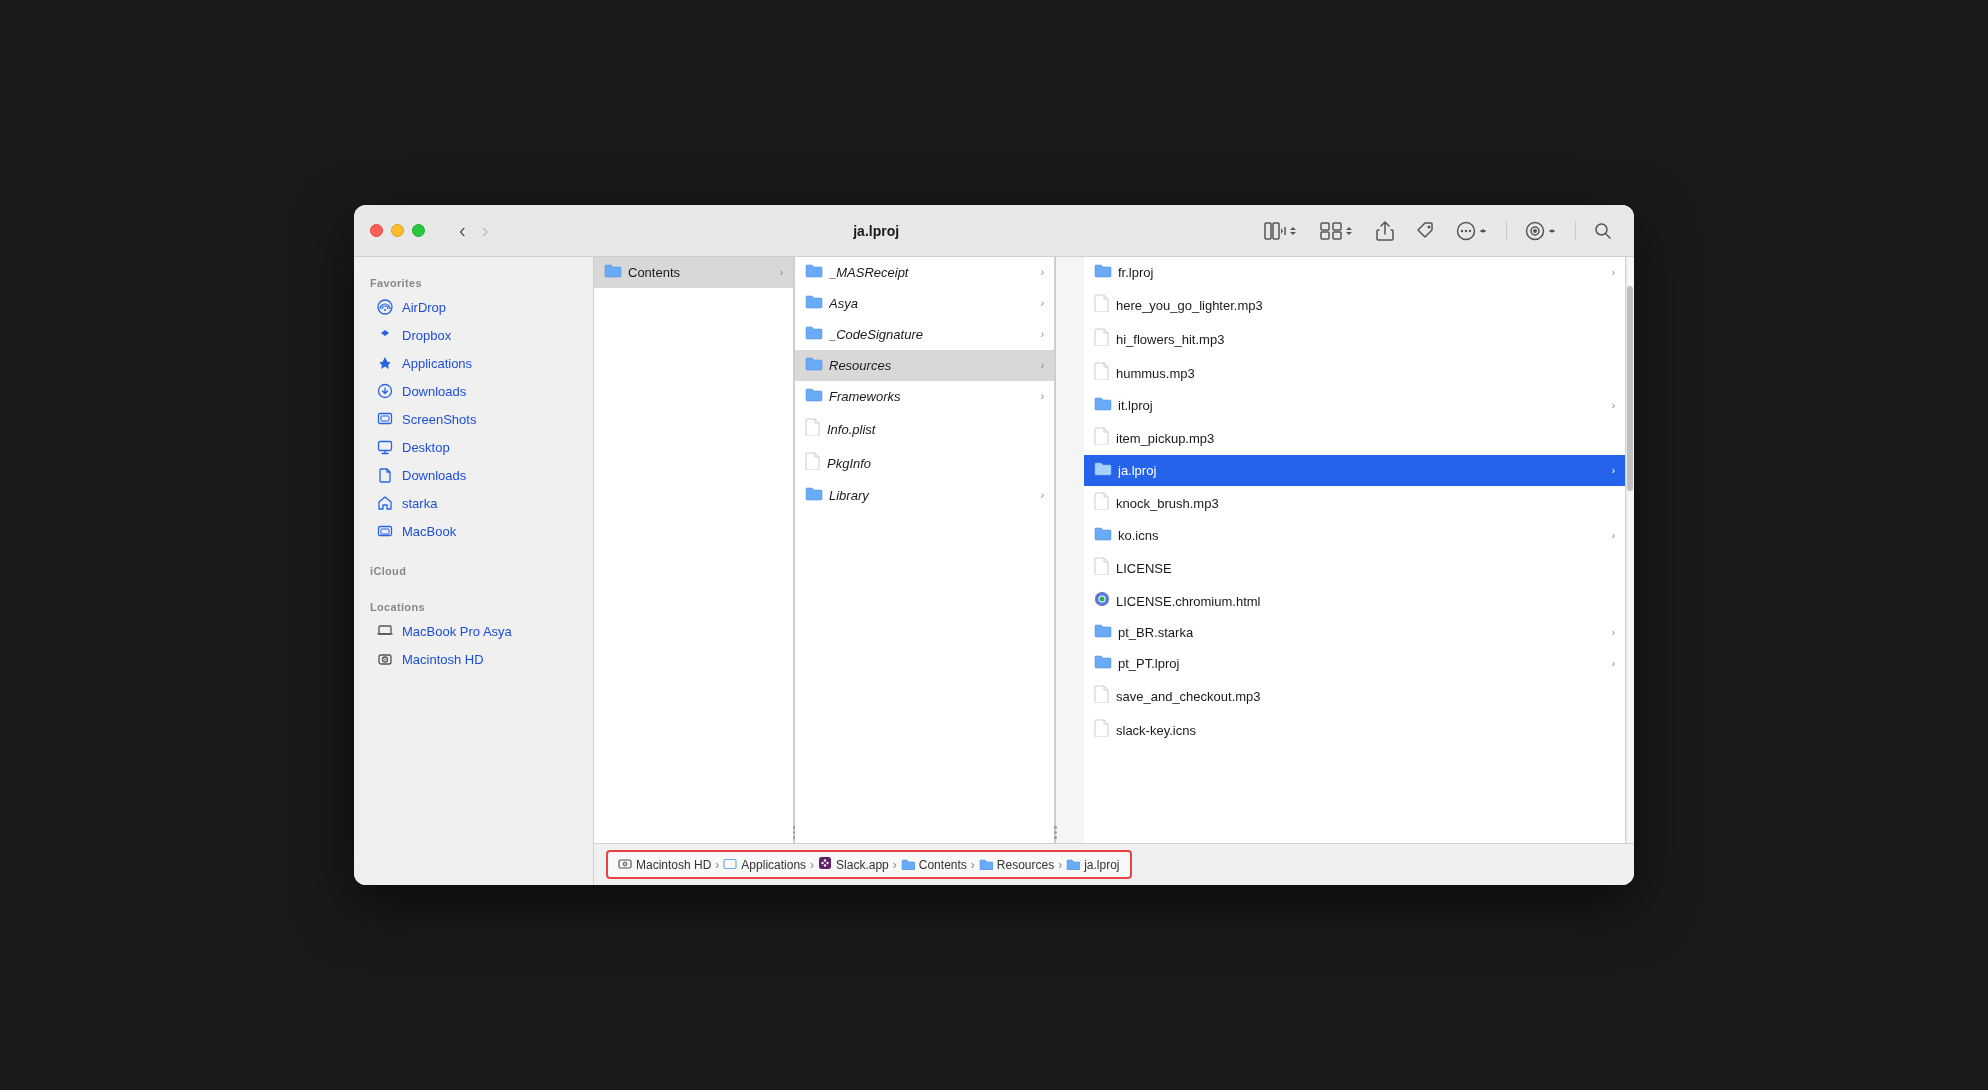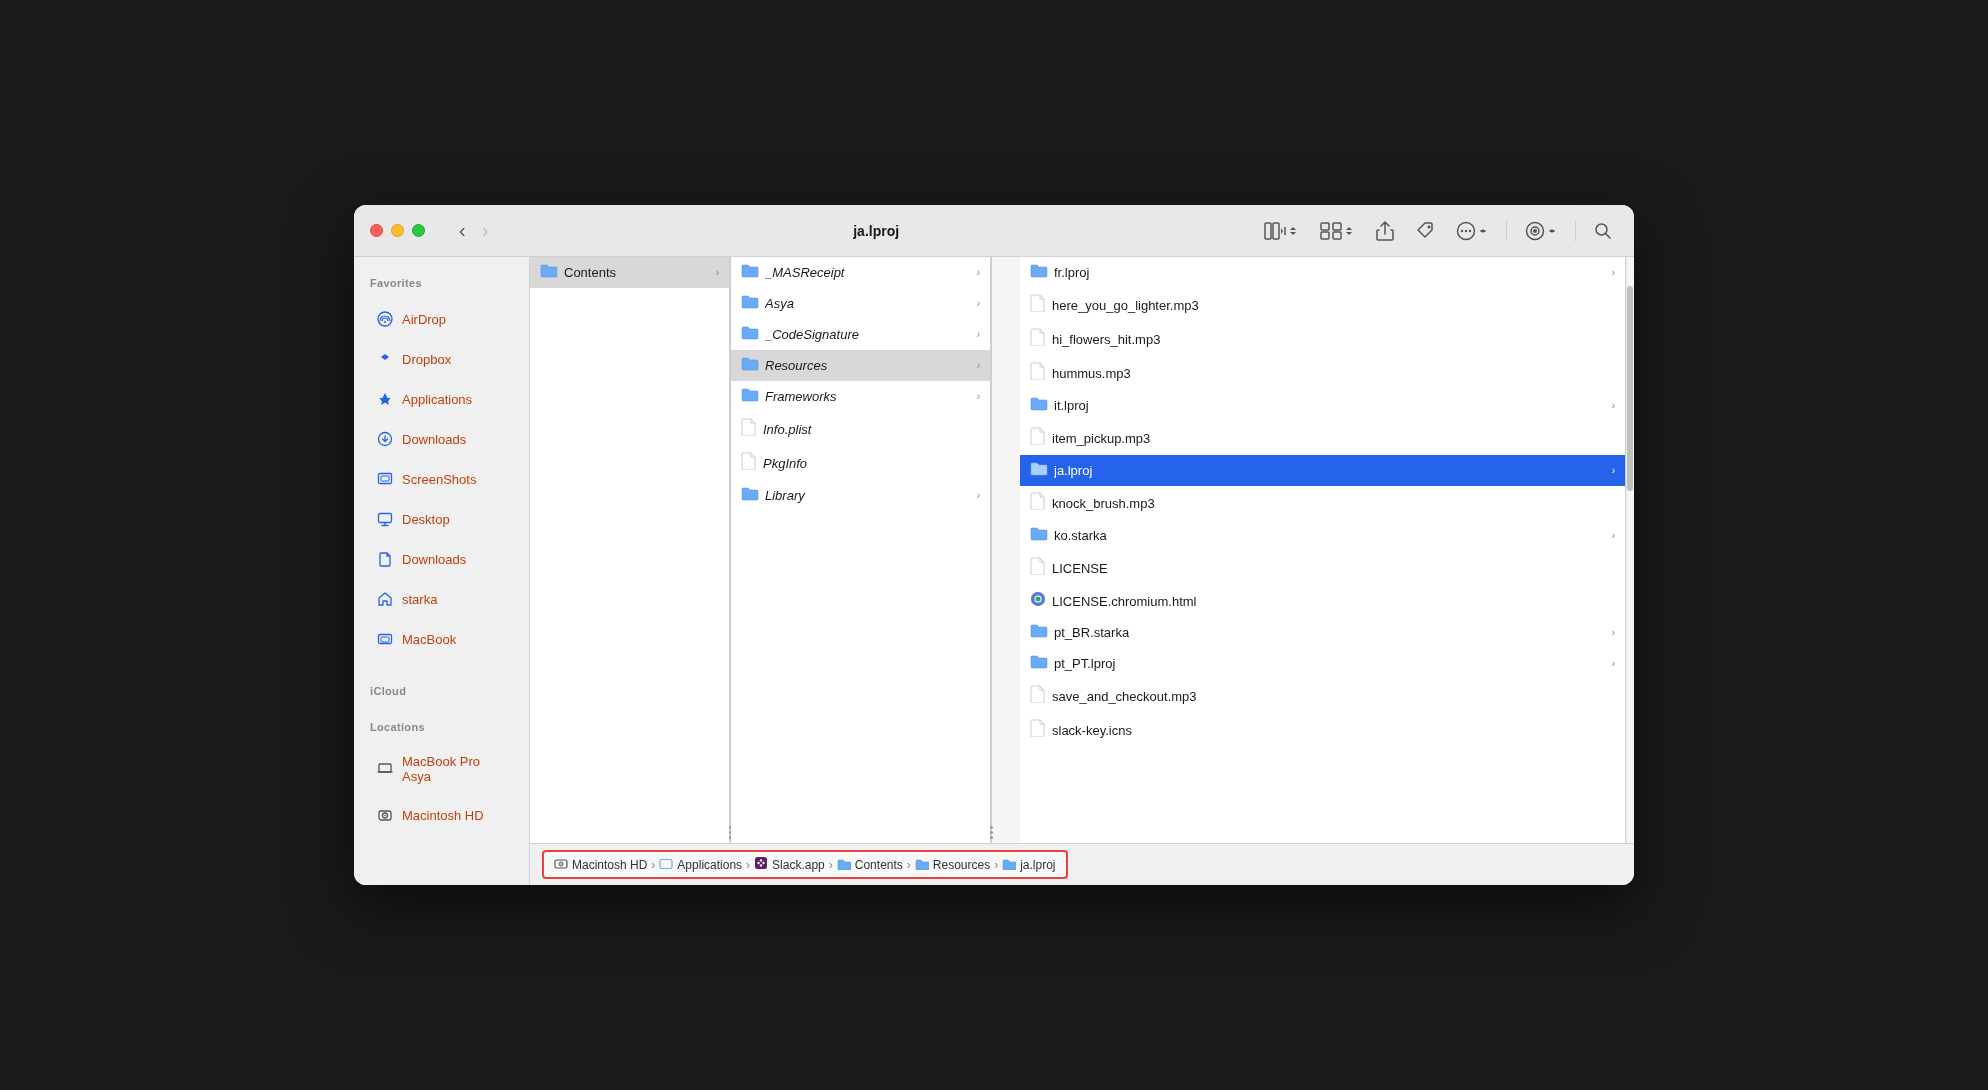--- a/index.html
+++ b/index.html
@@ -90,21 +90,21 @@
       margin: 0 2px;
     }
     
     .main-content {
       display: flex;
       flex: 1;
       overflow: hidden;
     }
     
     .sidebar {
-      width: 176px;
+      width: 240px;
       background: #f0f0f0;
       border-right: 1px solid #d0d0d0;
       overflow-y: auto;
       flex-shrink: 0;
       padding: 12px 0;
     }
     .sidebar-section-label {
       font-size: 11px;
       font-weight: 600;
       color: #888;
@@ -112,23 +112,23 @@
       letter-spacing: 0.03em;
       text-transform: none;
     }
     .sidebar-item {
       display: flex;
       align-items: center;
       gap: 8px;
       padding: 5px 16px;
       cursor: pointer;
       border-radius: 6px;
-      margin: 12px 6px;
+      margin: 0 6px;
       font-size: 13px;
-      color: #c2410c;
+      color: #1d4ed8;
     }
     .sidebar-icon {
       width: 18px;
       height: 18px;
       display: flex;
       align-items: center;
       justify-content: center;
       flex-shrink: 0;
       font-size: 15px;
     }
@@ -630,21 +630,21 @@
               </div>
               <span class="item-name">knock_brush.mp3</span>
             </div>
 
             <div class="column-item">
               <div class="item-icon">
                 <svg width="18" height="15" viewBox="0 0 18 15" fill="none">
                     <path d="M1 3a1 1 0 011-1h5l2 2h7a1 1 0 011 1v8a1 1 0 01-1 1H2a1 1 0 01-1-1V3z" fill="#6aabf7" stroke="#4a8fda" stroke-width="0.5"></path>
                   </svg>
               </div>
-              <span class="item-name">ko.starka</span>
+              <span class="item-name">ko.icns</span>
               <span class="item-arrow">›</span>
             </div>
 
             <div class="column-item">
               <div class="item-icon">
                 <svg width="16" height="18" viewBox="0 0 16 18" fill="none">
                     <path d="M2 1h8l4 4v12a1 1 0 01-1 1H2a1 1 0 01-1-1V2a1 1 0 011-1z" fill="#fff" stroke="#ccc" stroke-width="1"></path>
                     <path d="M10 1v4h4" stroke="#ccc" stroke-width="1"></path>
                   </svg>
               </div>

